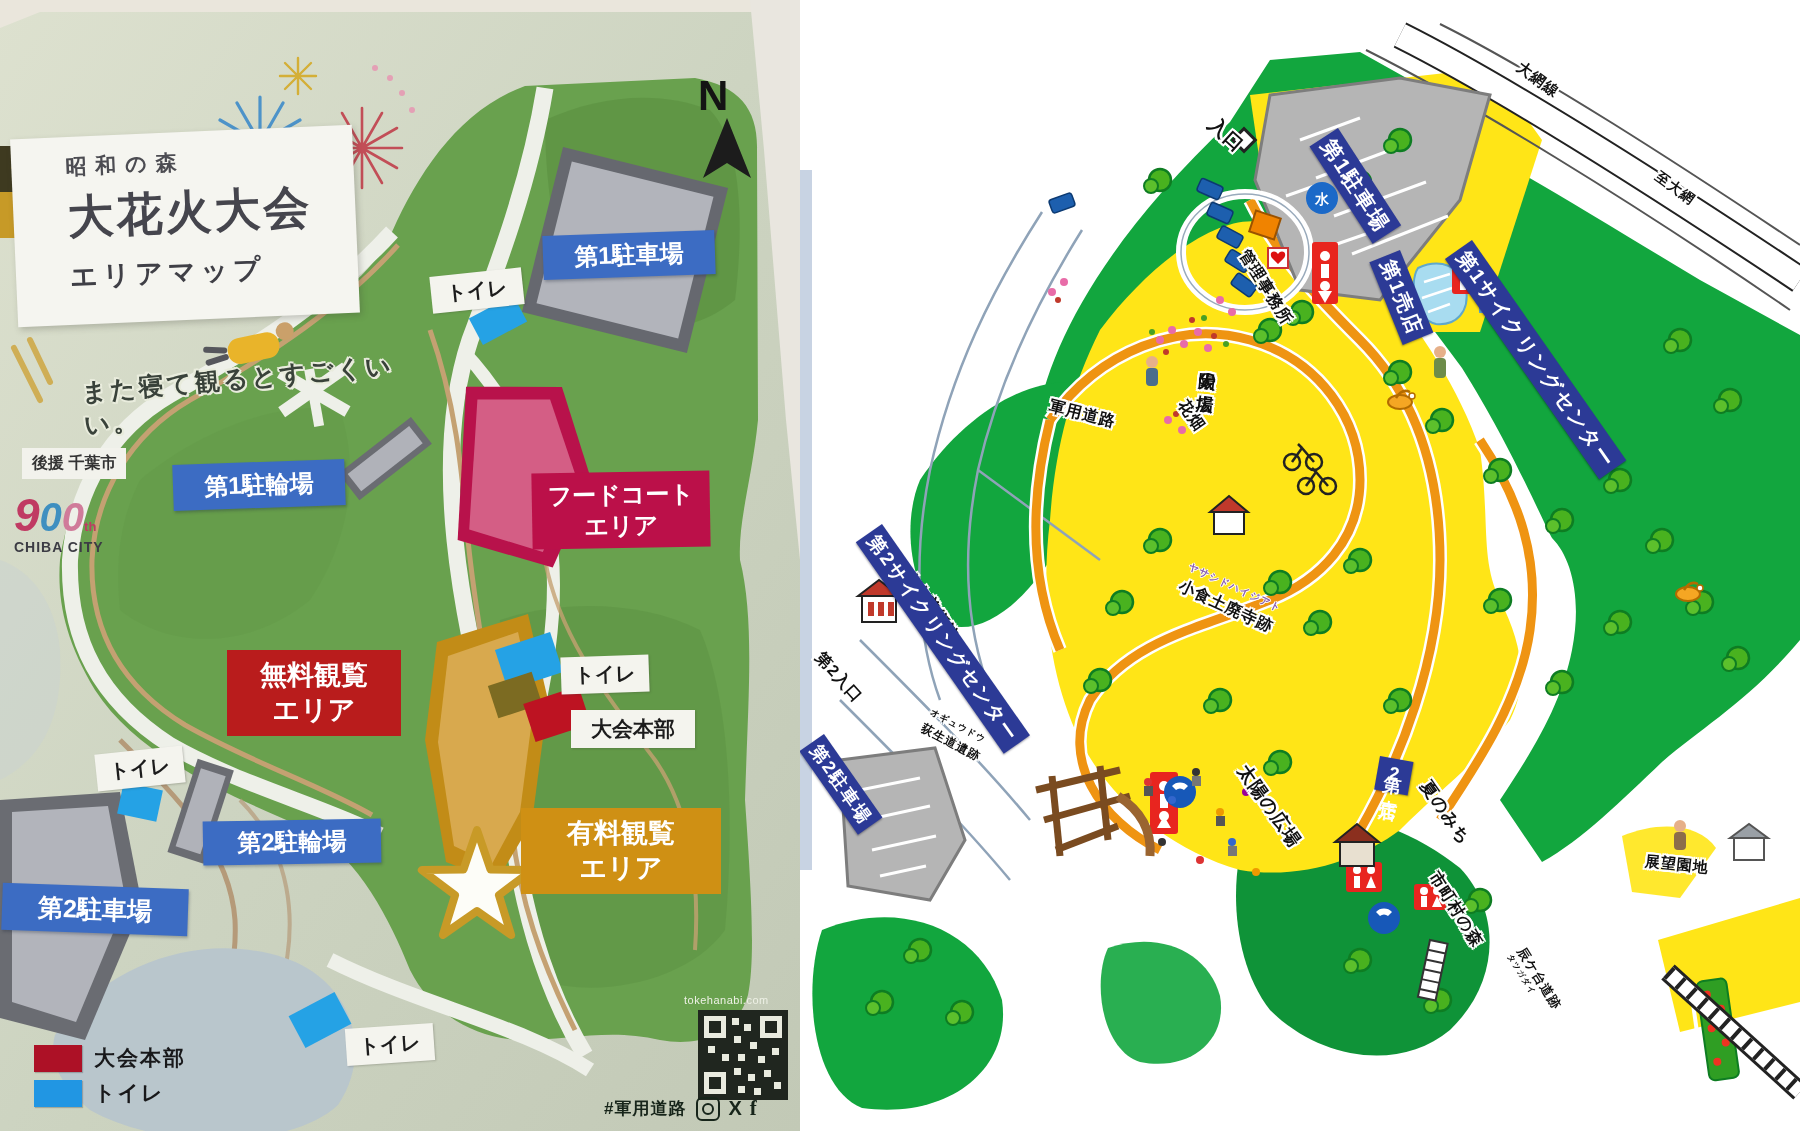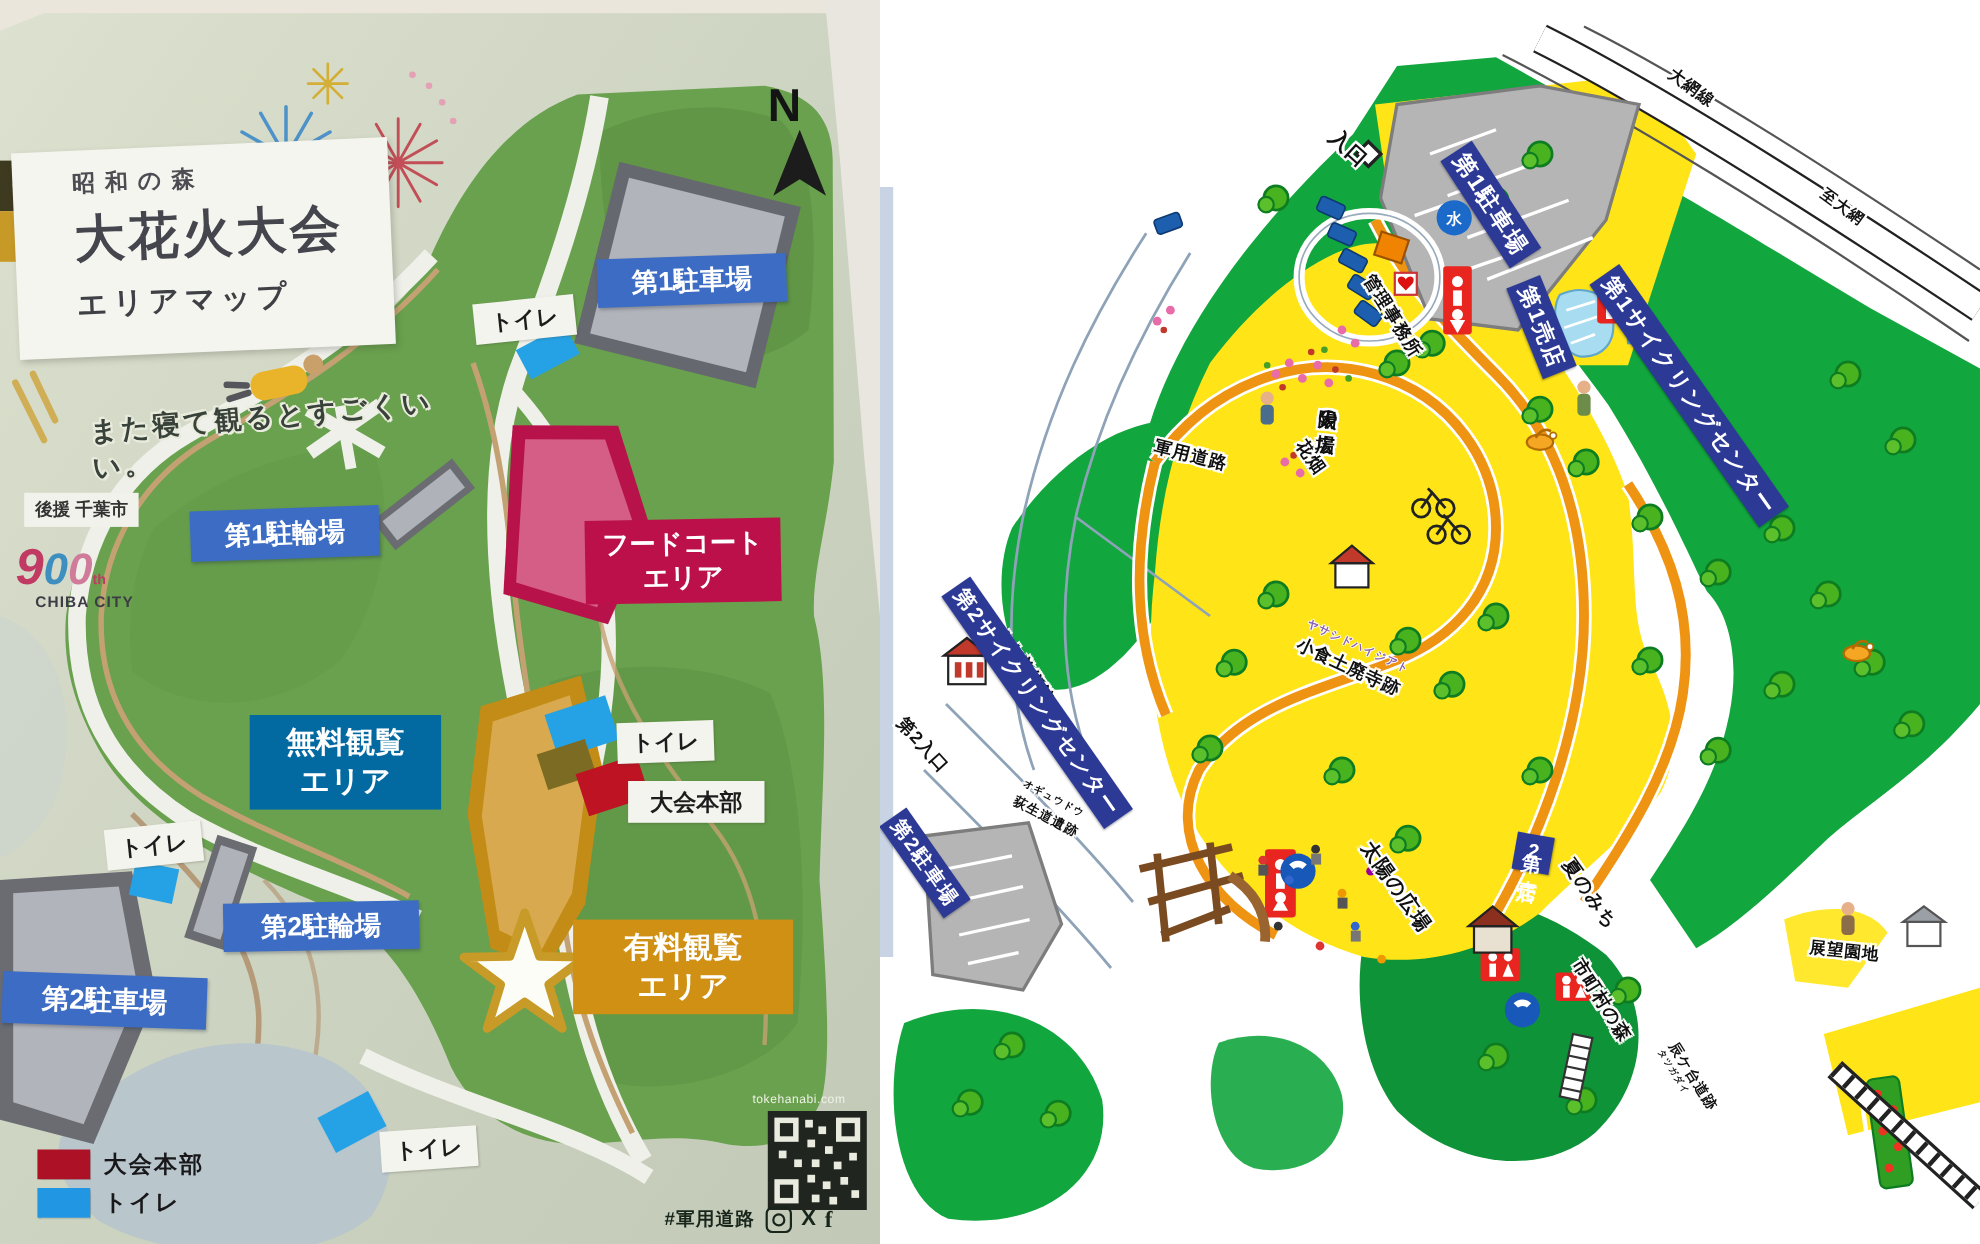--- a/index.html
+++ b/index.html
@@ -22,26 +22,26 @@
   .logo-badge .b{position:absolute;left:0;top:46px;width:38px;height:46px;background:#c79a27;}
   .tagline{left:80px;top:376px;width:350px;font-size:25px;font-weight:900;letter-spacing:3px;color:#39423a;
      transform:rotate(-5deg);transform-origin:0 0;
      text-shadow:-2px 0 #e9ecdd,2px 0 #e9ecdd,0 -2px #e9ecdd,0 2px #e9ecdd,2px 2px #e9ecdd,-2px -2px #e9ecdd;}
   .supporter{left:22px;top:448px;background:#f2f2ec;padding:5px 10px;font-size:16px;font-weight:800;color:#333;}
   .anniv{left:14px;top:492px;width:140px;line-height:1;}
   .anniv .n1{font-size:46px;font-weight:900;color:#c03a63;font-style:italic;}
   .anniv .n2{font-size:40px;font-weight:900;color:#3e8fc0;font-style:italic;}
   .anniv .n3{font-size:40px;font-weight:900;color:#d07b9a;font-style:italic;}
   .anniv .th{font-size:13px;font-weight:900;color:#c03a63;text-align:right;}
-  .anniv .city{display:block;font-size:14px;font-weight:900;color:#3c3c44;letter-spacing:1px;margin-top:2px;margin-left:18px;}
+  .anniv .city{display:block;font-size:14px;font-weight:900;color:#3c3c44;letter-spacing:1px;margin-top:2px;}
   .north{left:698px;top:72px;font-size:42px;font-weight:900;color:#141414;}
   .bn{position:absolute;color:#fff;font-weight:900;text-align:center;box-sizing:border-box;}
   .bn.blue{background:#3c6cc3;box-shadow:1px 2px 3px rgba(30,40,60,.3);}
   .bn.crimson{background:#bb1049;}
-  .bn.green{background:#0369a1;}
+  .bn.green{background:#b91c1c;}
   .bn.orange{background:#cf9014;}
   .wlabel{position:absolute;background:#f4f4ee;color:#1c1c1c;font-weight:900;text-align:center;
      box-shadow:1px 1px 2px rgba(60,60,50,.25);}
   .launch{left:595px;top:960px;color:#0e230c;font-weight:900;letter-spacing:3px;line-height:1.25;}
   .launch .l1{font-size:33px;margin-left:6px;}
   .launch .l2{font-size:33px;}
   .legend{left:34px;top:1044px;}
   .legend .row{display:flex;align-items:center;margin-bottom:7px;}
   .legend .sw{width:48px;height:27px;margin-right:12px;box-shadow:1px 1px 1px rgba(0,0,0,.2);}
   .legend .tx{font-size:21px;font-weight:900;color:#18181a;letter-spacing:2px;}
@@ -234,21 +234,21 @@
     <div class="abs bn crimson" style="left:532px;top:472px;width:178px;padding:7px 0;font-size:24px;line-height:1.3;transform:rotate(-1deg);">
       <div>フードコート</div>
       <div>エリア</div>
     </div>
     <div class="abs bn green" style="left:227px;top:650px;width:174px;padding:8px 0;font-size:27px;line-height:1.3;">
       <div>無料観覧</div>
       <div>エリア</div>
     </div>
     <div class="abs bn blue" style="left:203px;top:820px;width:178px;padding:6px 0;font-size:24px;transform:rotate(-1deg);">第2駐輪場</div>
     <div class="abs bn blue" style="left:2px;top:886px;width:186px;padding:7px 0;font-size:25px;transform:rotate(2deg);">第2駐車場</div>
-    <div class="abs bn orange" style="left:521px;top:836px;width:200px;padding:8px 0;font-size:27px;line-height:1.3;">
+    <div class="abs bn orange" style="left:521px;top:808px;width:200px;padding:8px 0;font-size:27px;line-height:1.3;">
       <div>有料観覧</div>
       <div>エリア</div>
     </div>
 
     <div class="abs wlabel" style="left:431px;top:272px;width:92px;padding:5px 0;font-size:20px;transform:rotate(-6deg);">トイレ</div>
     <div class="abs wlabel" style="left:561px;top:656px;width:88px;padding:5px 0;font-size:20px;transform:rotate(-2deg);">トイレ</div>
     <div class="abs wlabel" style="left:96px;top:750px;width:88px;padding:5px 0;font-size:20px;transform:rotate(-6deg);">トイレ</div>
     <div class="abs wlabel" style="left:346px;top:1026px;width:88px;padding:5px 0;font-size:20px;transform:rotate(-4deg);">トイレ</div>
     <div class="abs wlabel" style="left:571px;top:710px;width:124px;padding:5px 0;font-size:21px;">大会本部</div>
 

